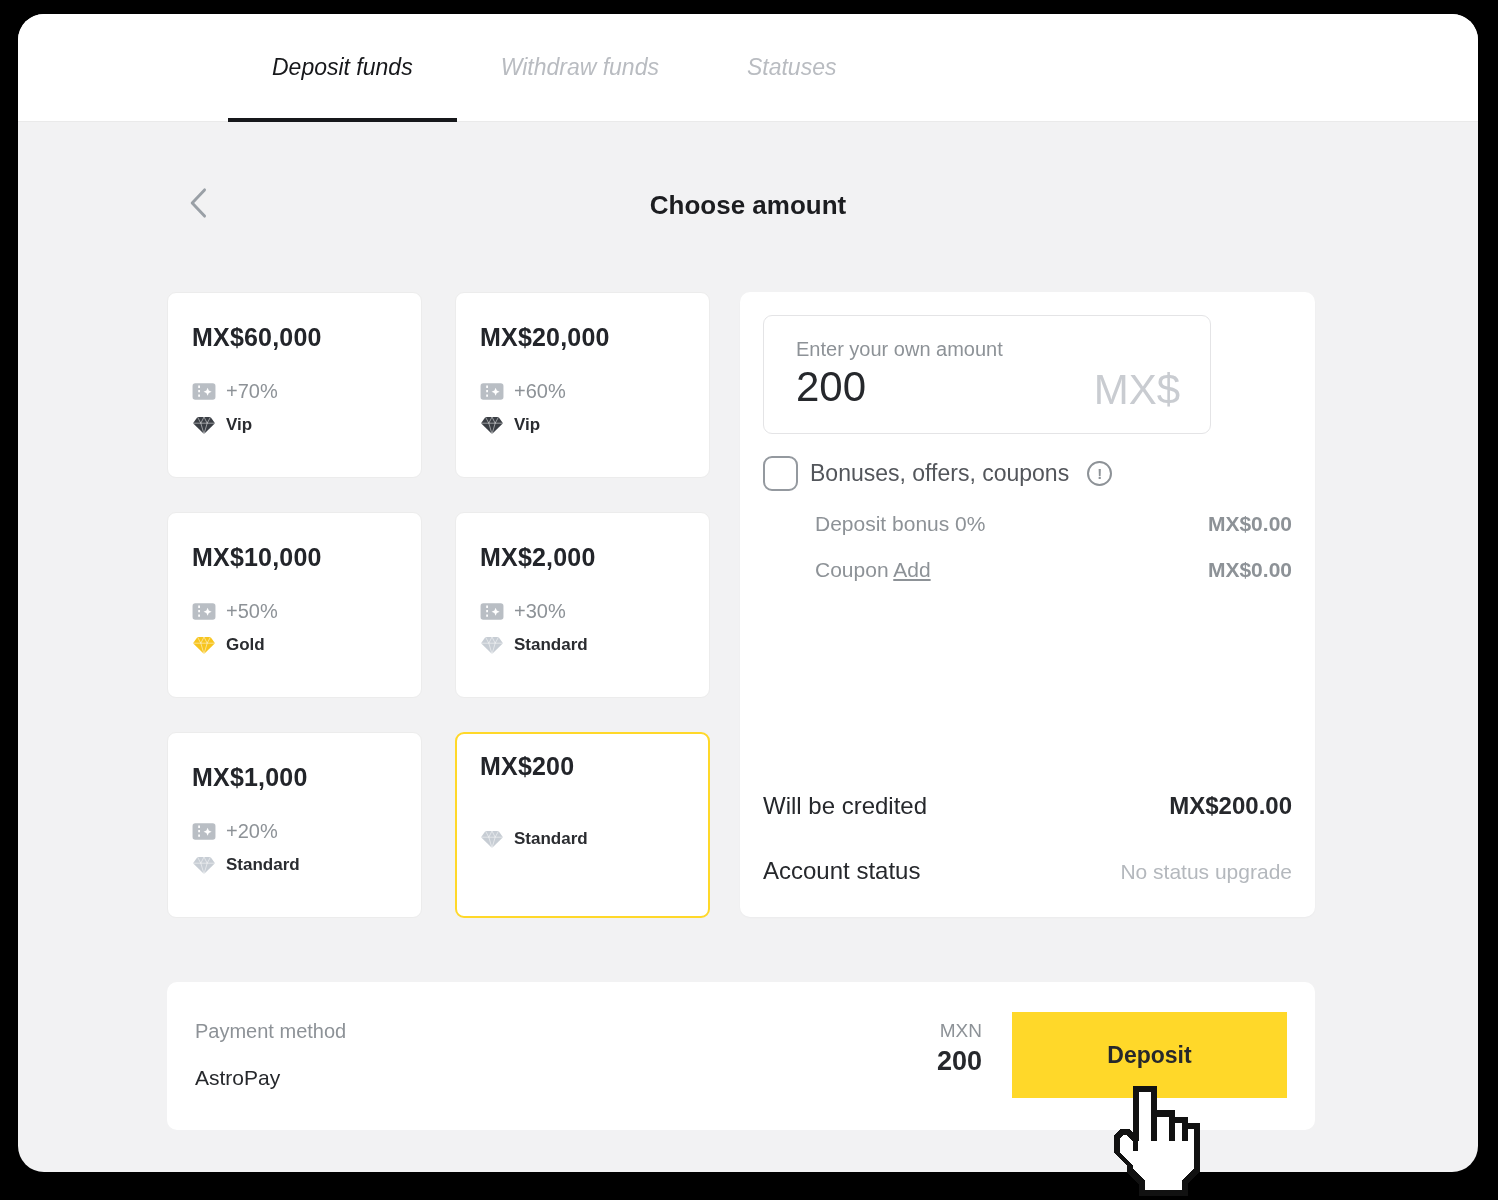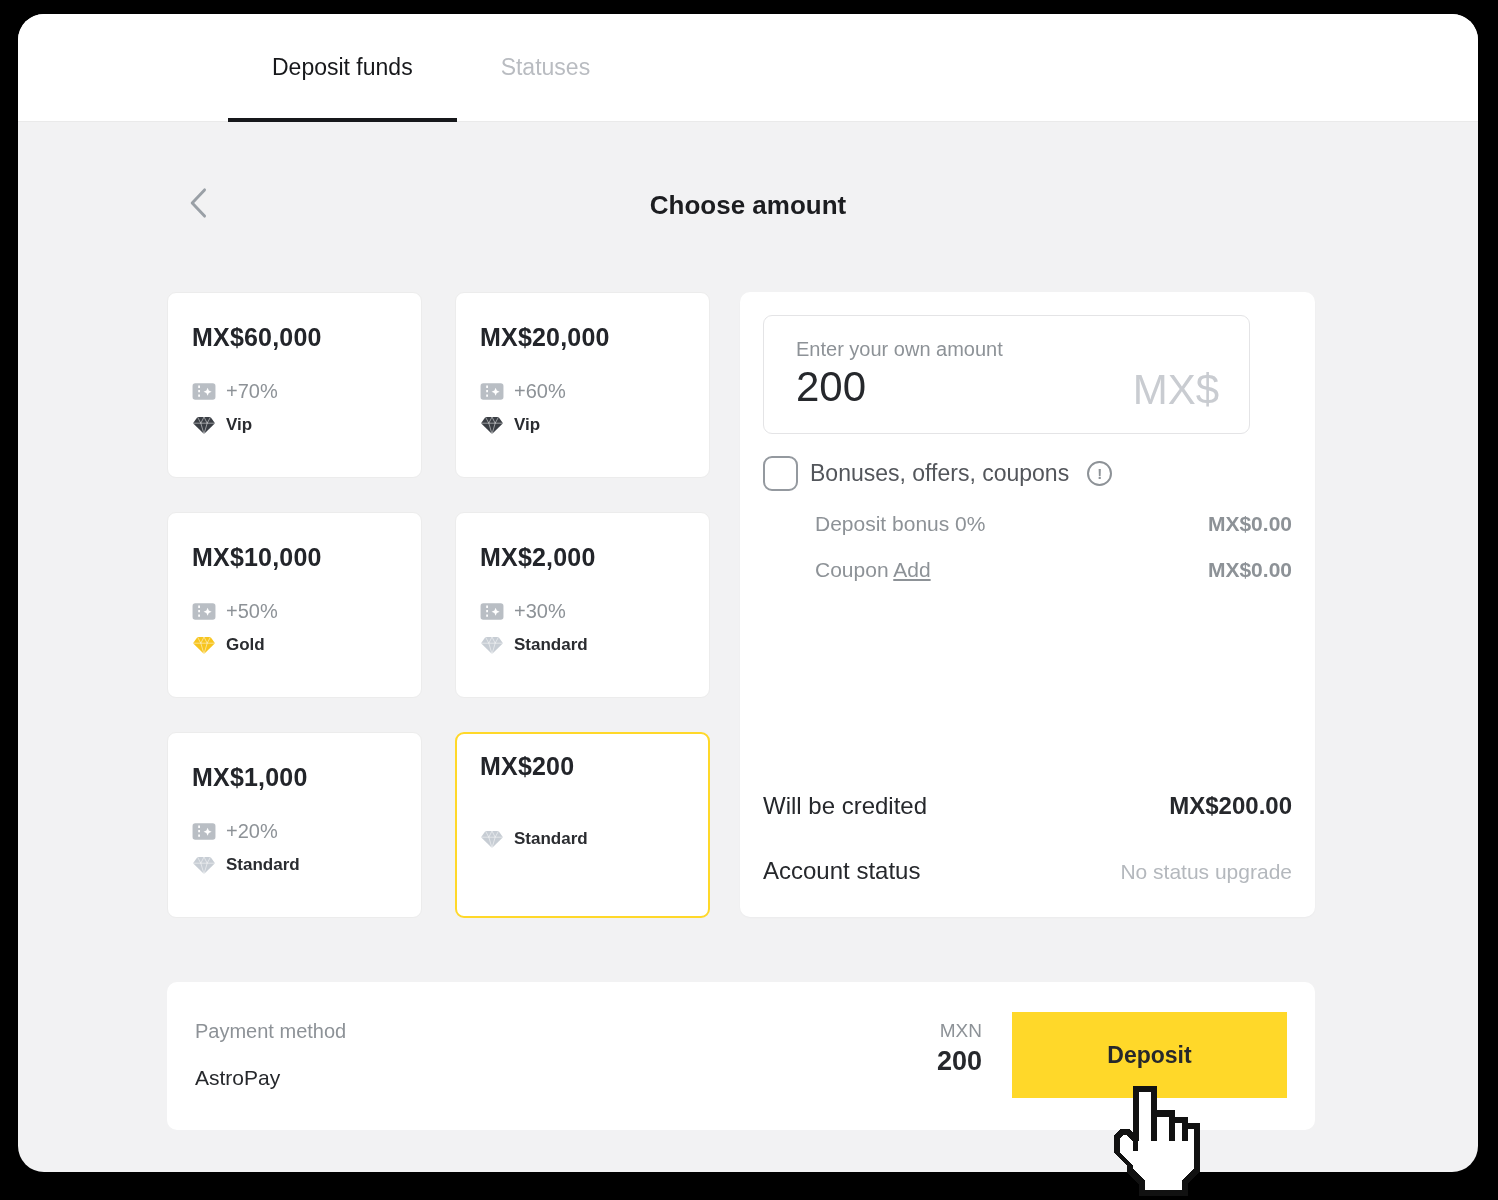--- a/index.html
+++ b/index.html
@@ -19,21 +19,21 @@
   }
   
   .header {
     position:absolute; left:0; top:0; width:100%; height:108px;
     background:#fff; border-bottom:1px solid #eaeaea;
   }
   .tabs { display:flex; height:100%; padding-left:210px; }
   .tab {
     position:relative; display:flex; align-items:center;
     padding:0 44px; font-size:23px; color:#b9bcc1; cursor:pointer;
-    background:none; border:none; font-family:inherit;
+    background:none; border:none; font-family:inherit;font-style:italic;
   }
   .tab.active { color:#17181b; font-weight:500; }
   .tab.active::after {
     content:""; position:absolute; left:0; right:0; bottom:-1px;
     height:4px; background:#17181b;
   }
   
   .back-btn {
     position:absolute; left:162px; top:172px; width:36px; height:36px;
     background:none; border:none; cursor:pointer; padding:0;
@@ -60,21 +60,21 @@
   .tier-row { margin-top:12px; }
   .card.no-bonus .tier-row { margin-top:48px; }
   .tier-text { font-size:17px; font-weight:700; color:#2a2c30; }
   .icon-box { width:24px; height:19px; display:inline-flex; }
   
   .panel {
     position:absolute; left:722px; top:278px; width:575px; height:625px;
     background:#fff; border-radius:10px; box-shadow:0 1px 2px rgba(0,0,0,.03);
   }
   .own-amount {
-    position:absolute; left:23px; top:23px; width:487px; height:119px;
+    position:absolute; left:23px; top:23px; width:448px; height:119px;
     border:1px solid #e4e4e6; border-radius:9px; background:#fff;
     padding:22px 30px 0 32px; display:flex; justify-content:space-between;
     cursor:text;
   }
   .own-amount .label { font-size:20px; color:#8d9297; }
   .own-amount .value { font-size:42px; color:#26282c; margin-top:2px; }
   .own-amount .currency { font-size:42px; color:#c9ccd1; align-self:center; margin-top:8px; }
   .bonus-check-row {
     position:absolute; left:23px; top:164px; display:flex; align-items:center; gap:12px;
   }
@@ -125,20 +125,21 @@
   }
 </style>
 </head>
 <body>
 
 <div class="window">
 
   <div class="header">
     <nav class="tabs">
       <button class="tab active">Deposit funds</button>
+      <button class="tab">Withdraw funds</button>
       <button class="tab">Statuses</button>
     </nav>
   </div>
 
   <button class="back-btn">
     <span>
       <svg width="22" height="32" viewBox="0 0 14 22" fill="none">
         <polyline points="11.5,2 3,11 11.5,20" stroke="#9aa0a6" stroke-width="2" fill="none" stroke-linecap="round" stroke-linejoin="round"></polyline>
       </svg>
     </span>

